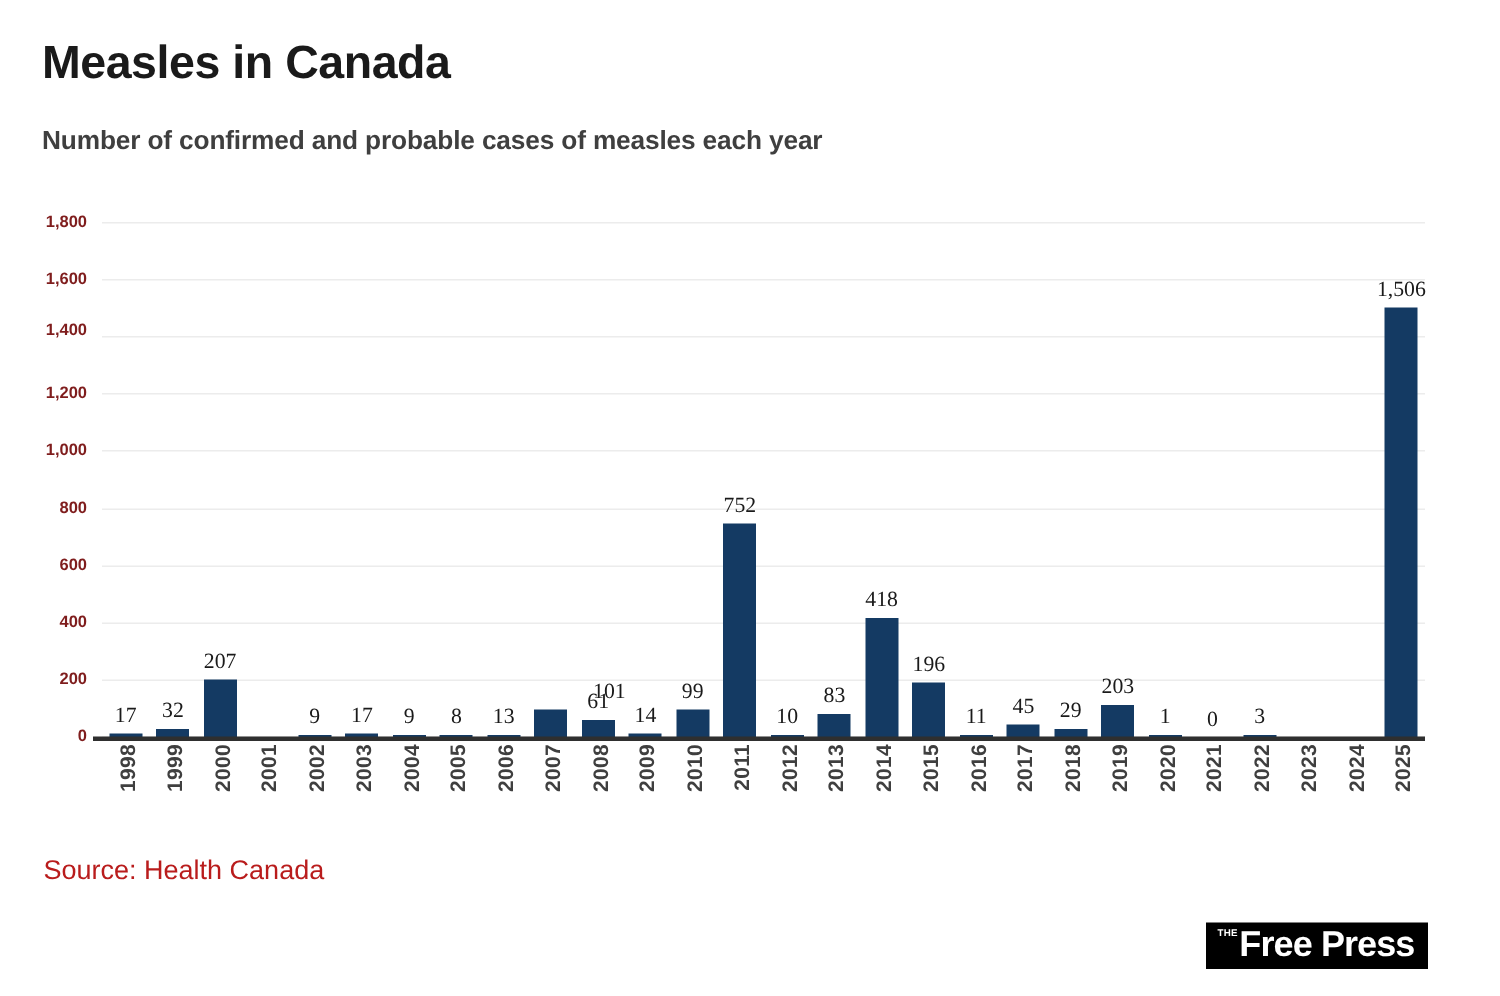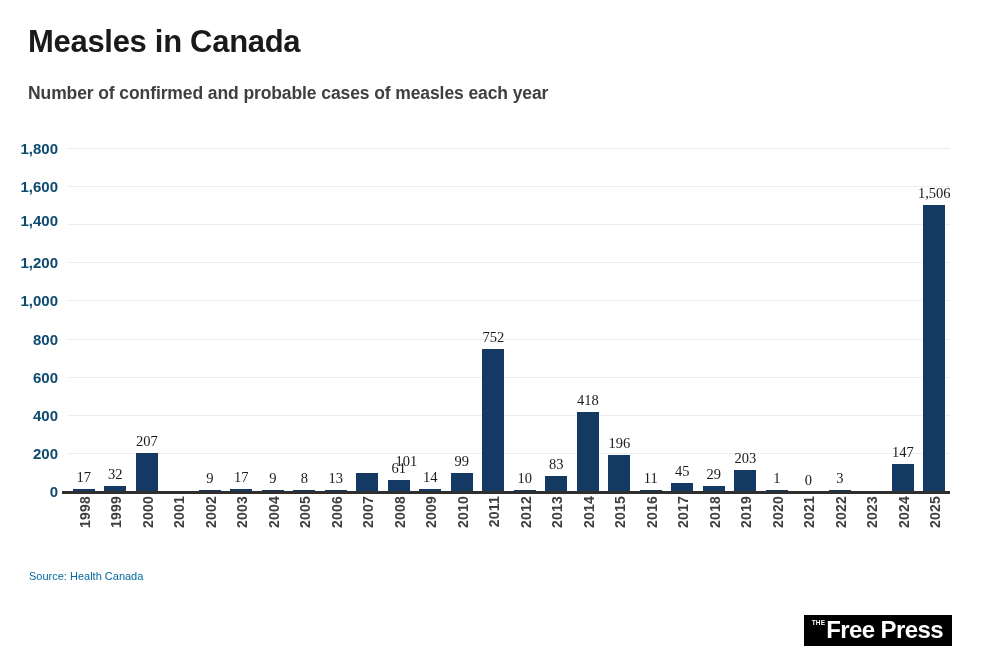--- a/index.html
+++ b/index.html
@@ -52,23 +52,23 @@
     position: absolute;
     left: 0;
     top: 0;
     width: 68px;
     height: 345px;
   }
   .y-tick {
     position: absolute;
     right: 10px;
     transform: translateY(-50%);
-    font-size: 15px;
-    font-weight: bold;
-    color: #0c4a6e;
+    font-size: 11px;
+    font-weight: bold;
+    color: #7f1d1d;
     white-space: nowrap;
   }
 
   
   #gridlines {
     position: absolute;
     left: 68px;
     top: 0;
     width: 882px;
     height: 345px;
@@ -141,22 +141,22 @@
     transform: rotate(180deg);
     white-space: nowrap;
     letter-spacing: 0.2px;
   }
 
   
   #source-note {
     position: absolute;
     left: 29px;
     top: 570px;
-    font-size: 11px;
-    color: #0369a1;
+    font-size: 18px;
+    color: #b91c1c;
     text-align: right;
   }
 
   #logo {
     position: absolute;
     right: 48px;
     top: 615px;
     background: #000000;
     padding: 3px 9px 4px 8px;
     display: flex;
@@ -303,24 +303,20 @@
           <div class="bar" style="height: 2px; background: rgb(20, 58, 99);"></div>
           <div class="bar-label" style="bottom: 5px;">1</div>
         </div>
         <div class="bar-slot" style="left: 724.5px; width: 31.5px;">
           <div class="bar" style="height: 0px; background: rgb(20, 58, 99);"></div>
           <div class="bar-label" style="bottom: 3px;">0</div>
         </div>
         <div class="bar-slot" style="left: 756px; width: 31.5px;">
           <div class="bar" style="height: 2px; background: rgb(20, 58, 99);"></div>
           <div class="bar-label" style="bottom: 5px;">3</div>
-        </div>
-        <div class="bar-slot" style="left: 819px; width: 31.5px;">
-          <div class="bar" style="height: 28.0117px; background: rgb(20, 58, 99);"></div>
-          <div class="bar-label" style="bottom: 31.0117px;">147</div>
         </div>
         <div class="bar-slot" style="left: 850.5px; width: 31.5px;">
           <div class="bar" style="height: 286.977px; background: rgb(20, 58, 99);"></div>
           <div class="bar-label" style="bottom: 289.977px;">1,506</div>
         </div>
       </div>
     <div id="baseline"></div>
     <div id="x-axis">
         <div class="x-tick" style="left: 8.75px;">1998</div>
         <div class="x-tick" style="left: 40.25px;">1999</div>

